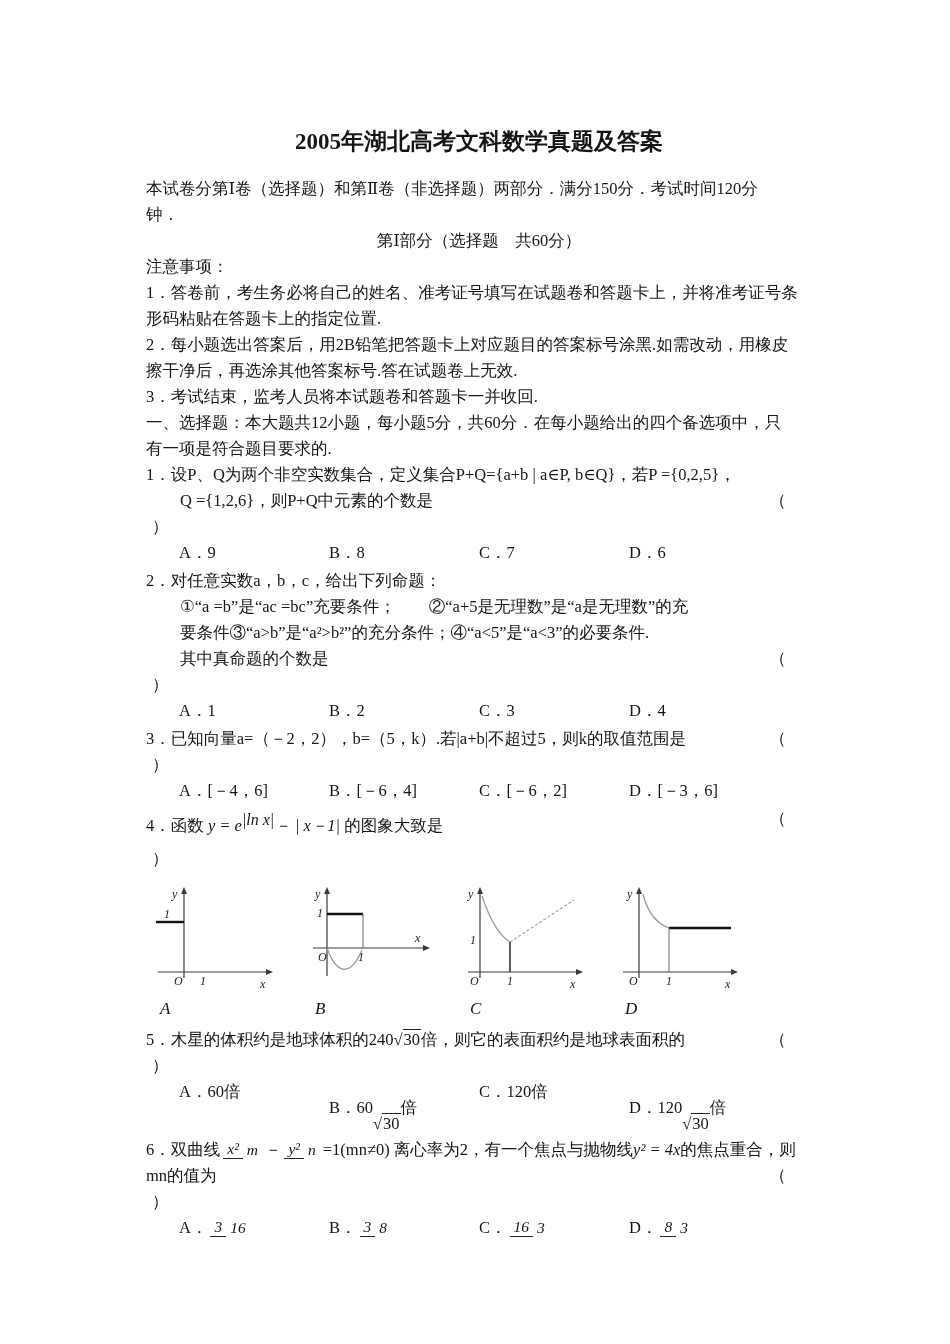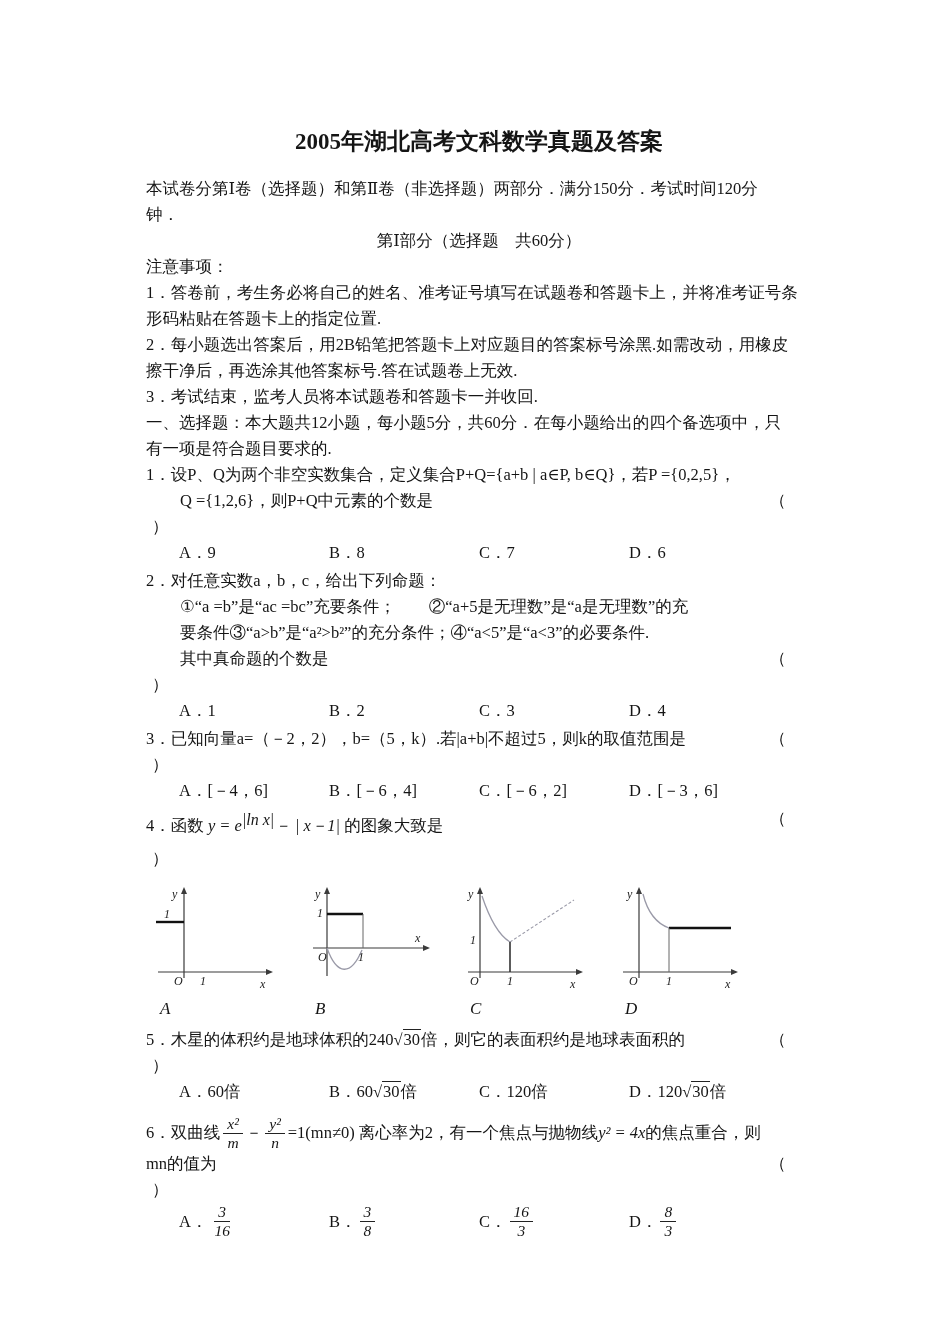--- a/index.html
+++ b/index.html
@@ -15,27 +15,27 @@
   .center { text-align:center; }
   .ind  { padding-left:34px; }
   .ind2 { padding-left:40px; }
   .cp   { padding-left:6px; }
   .pr   { float:right; margin-right:26px; }
   .options { display:flex; padding-left:33px; align-items:flex-start; min-height:28px; }
   .opt { flex:0 0 150px; display:inline-flex; align-items:center; }
   .opt:last-child { flex:0 0 auto; }
   .math { font-style:italic; }
   .math sup { font-size:16px; font-style:italic; }
-  .sqrt { white-space:nowrap; }
+  .sqrt { white-space:nowrap;margin-top:32px; }
   .rad { border-top:1.2px solid #222; padding:0 1px; }
-  .frac { display:inline-flex; flex-direction:column; align-items:center; line-height:1.15;
+  .frac { display:inline-flex; align-items:center; line-height:1.15;
           font-style:italic; margin:0 3px; font-size:15.5px; }
   .fn { border-bottom:1.2px solid #222; padding:0 4px; }
   .fd { padding:0 4px; }
-  .mline { display:flex; align-items:center; flex-wrap:nowrap;margin-top:8px; }
+  .mline { display:flex; align-items:center; flex-wrap:nowrap; }
   .mline > span { white-space:pre; }
   .formula-line { min-height:40px; }
   .graphs { display:flex; gap:27px; margin:12px 0 4px 6px; }
   .graph svg { display:block; }
   .glabel { font-style:italic; font-size:17px; margin:0 0 0 8px; min-height:24px; }
   svg .sl { font-family:"Liberation Serif",serif; font-style:italic; font-size:12px; fill:#222; }
 </style>
 </head>
 <body>
 

